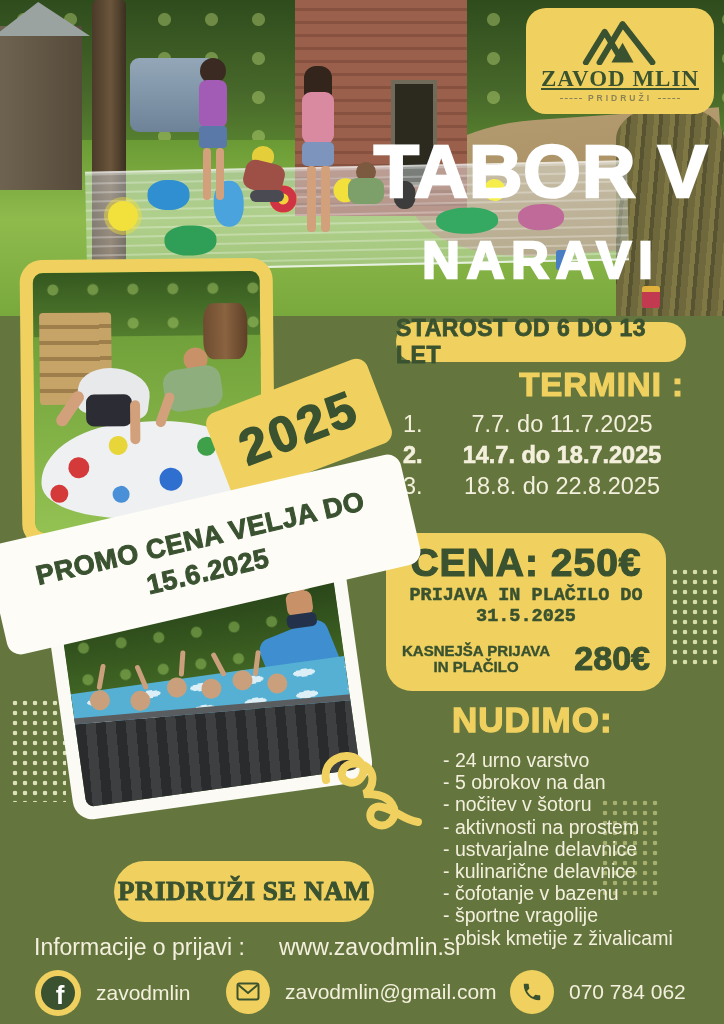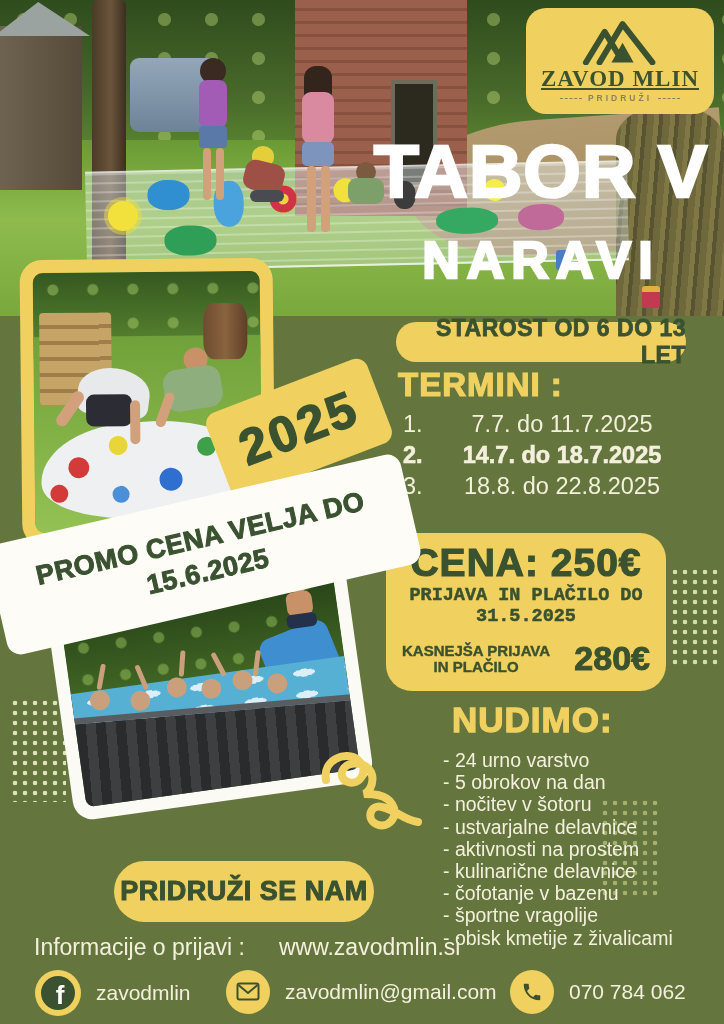--- a/index.html
+++ b/index.html
@@ -76,22 +76,22 @@
 
   
   .title{left:364px;top:128px;width:354px;z-index:5;text-align:center;color:var(--c-white,#fff);
     font-weight:bold;-webkit-text-stroke:2.5px #ffffff;line-height:88px;}
   .title .t1{font-size:74px;letter-spacing:1px;}
   .title .t2{font-size:52px;letter-spacing:7px;}
 
   
   .age-badge{left:396px;top:322px;width:290px;height:40px;border-radius:20px;background:var(--c-yellow,#f0d15f);
     z-index:3;display:flex;align-items:center;justify-content:center;color:var(--c-dark_green,#3a5230);
-    font-size:23px;font-weight:bold;-webkit-text-stroke:.8px #3a5230;letter-spacing:.5px;text-align:right;}
-  .termini-h{left:398px;top:366px;width:286px;text-align:left;color:var(--c-yellow,#f0d15f);
+    font-size:23px;font-weight:bold;-webkit-text-stroke:.8px #3a5230;letter-spacing:.5px;}
+  .termini-h{left:398px;top:366px;width:286px;text-align:right;color:var(--c-yellow,#f0d15f);
     font-size:33px;font-weight:bold;-webkit-text-stroke:1.2px #f0d15f;letter-spacing:1px;z-index:3;}
   .termini-list{left:393px;top:409px;width:292px;z-index:3;}
   .t-row{display:flex;align-items:center;height:31px;color:var(--c-cream,#f4f0dd);font-size:23.5px;}
   .t-row .num{width:46px;padding-left:10px;}
   .t-row .dates{flex:1;text-align:center;}
   .t-row.bold{font-weight:bold;-webkit-text-stroke:.6px #f4f0dd;}
 
   
   .photo2{left:21px;top:259px;width:253px;height:286px;background:var(--c-yellow,#f0d15f);border-radius:22px;
     padding:13px;transform:rotate(-0.6deg);z-index:2;}
@@ -165,21 +165,21 @@
   
   .dots{background-image:radial-gradient(circle,var(--dot,#dde2ae) 2px,transparent 2.6px);background-size:10px 10px;}
   .dots-right{left:670px;top:567px;width:48px;height:102px;--dot:#d9dfa8;z-index:2;}
   .dots-nudimo{left:600px;top:798px;width:60px;height:102px;--dot:rgba(222,224,150,.55);z-index:1;}
   .dots-left{left:10px;top:698px;width:56px;height:104px;--dot:#e0e2bc;z-index:1;}
   .squiggle{left:320px;top:750px;width:104px;height:100px;z-index:3;}
 
   
   .join-btn{left:114px;top:861px;width:260px;height:61px;border-radius:31px;background:var(--c-yellow,#f0d15f);
     border:none;z-index:2;display:flex;align-items:center;justify-content:center;cursor:pointer;
-    color:var(--c-dark_green,#3a5230);font-size:27px;font-weight:bold;-webkit-text-stroke:1px #3a5230;letter-spacing:.5px;font-family:Liberation Sans, sans-serif;}
+    color:var(--c-dark_green,#3a5230);font-size:27px;font-weight:bold;-webkit-text-stroke:1px #3a5230;letter-spacing:.5px;font-family:Liberation Serif, serif;}
   .info-line{left:34px;top:934px;display:flex;gap:34px;color:var(--c-cream,#f4f0dd);font-size:23px;z-index:2;}
   .contact{position:absolute;top:970px;display:flex;align-items:center;gap:15px;color:var(--c-cream,#f4f0dd);font-size:21px;z-index:2;}
   .c-fb{left:35px;} .c-mail{left:226px;} .c-phone{left:510px;}
   .circle-ic{width:46px;height:46px;border-radius:50%;background:var(--c-yellow,#f0d15f);
     display:flex;align-items:center;justify-content:center;flex-shrink:0;}
   .fb-inner{width:34px;height:34px;border-radius:50%;background:var(--c-dark_green,#3a5230);
     display:flex;align-items:flex-end;justify-content:center;overflow:hidden;}
   .fb-f{color:#fff;font-size:26px;font-weight:bold;line-height:30px;transform:translateX(2px);}
 </style>
 </head>
@@ -339,22 +339,22 @@
   <div class="abs dots dots-left"></div>
   <svg class="abs squiggle" viewBox="0 0 104 100">
     <path d="M6 30 C2 10 26 0 38 10 C50 20 40 36 28 32 C16 28 22 10 40 14 C58 18 54 40 44 44 C52 44 66 44 72 54 C80 66 68 80 56 74 C46 69 50 54 62 57 C76 60 84 70 98 72" fill="none" stroke="#f0d15f" stroke-width="8" stroke-linecap="round"></path>
   </svg>
 
   <div class="abs nudimo-h">NUDIMO:</div>
   <ul class="abs nudimo-list">
     <li>- 24 urno varstvo</li>
     <li>- 5 obrokov na dan</li>
     <li>- nočitev v šotoru</li>
+    <li>- aktivnosti na prostem</li>
     <li>- ustvarjalne delavnice</li>
-    <li>- aktivnosti na prostem</li>
     <li>- kulinarične delavnice</li>
     <li>- čofotanje v bazenu</li>
     <li>- športne vragolije</li>
     <li>- obisk kmetije z živalicami</li>
   </ul>
 
   <button class="abs join-btn">PRIDRUŽI SE NAM</button>
 
   <div class="abs info-line">
     <span>Informacije o prijavi :</span>

